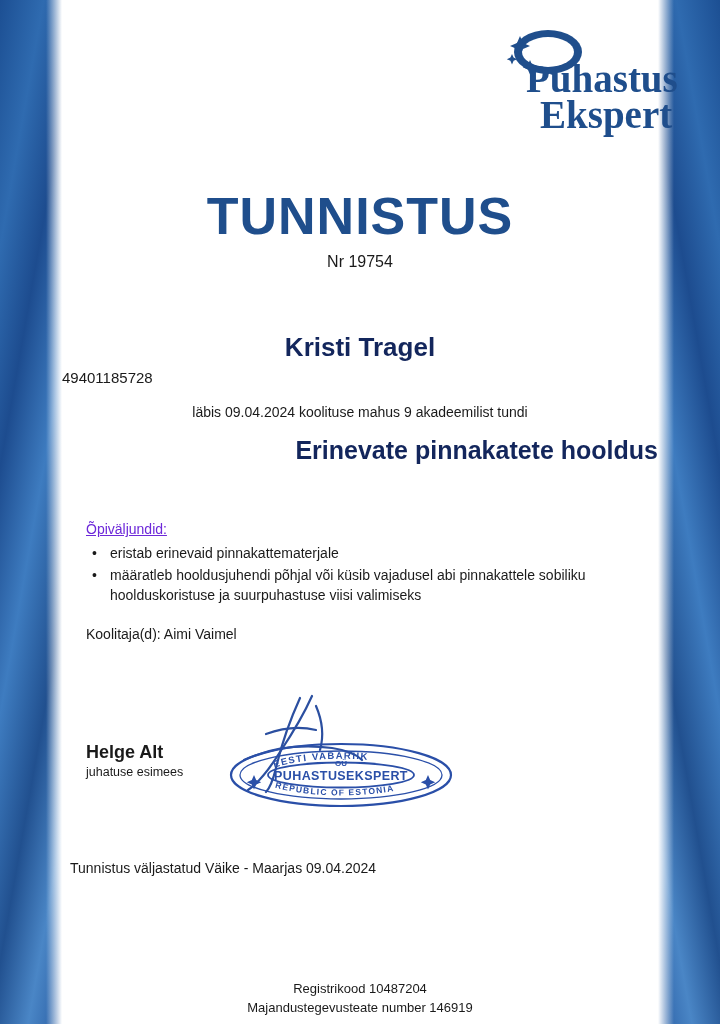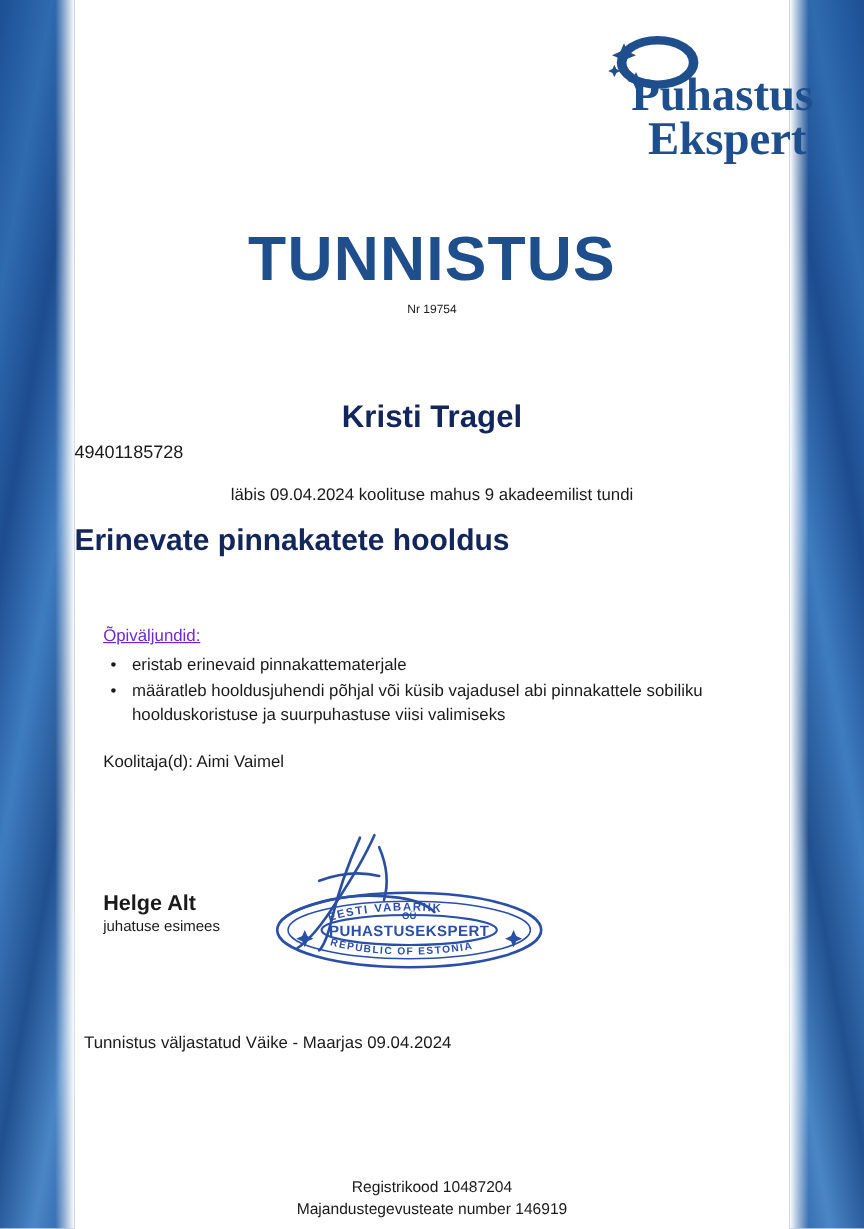--- a/index.html
+++ b/index.html
@@ -92,21 +92,21 @@
     letter-spacing: 1px;
     color: #1f4e8c;
     line-height: 1;
   }
   .doc-number {
     position: absolute;
     left: 0;
     top: 253px;
     width: 596px;
     text-align: center;
-    font-size: 10px;
+    font-size: 16px;
     color: #1a1a1a;
   }
 
   
   .recipient-name {
     position: absolute;
     left: 0;
     top: 332px;
     width: 596px;
     text-align: center;
@@ -129,21 +129,21 @@
     width: 596px;
     text-align: center;
     font-size: 14px;
     color: #1a1a1a;
   }
   .course-title {
     position: absolute;
     left: 0;
     top: 436px;
     width: 596px;
-    text-align: left;
+    text-align: right;
     font-size: 25px;
     font-weight: bold;
     color: #13265c;
   }
 
   
   .outcomes {
     position: absolute;
     left: 24px;
     top: 498px;

